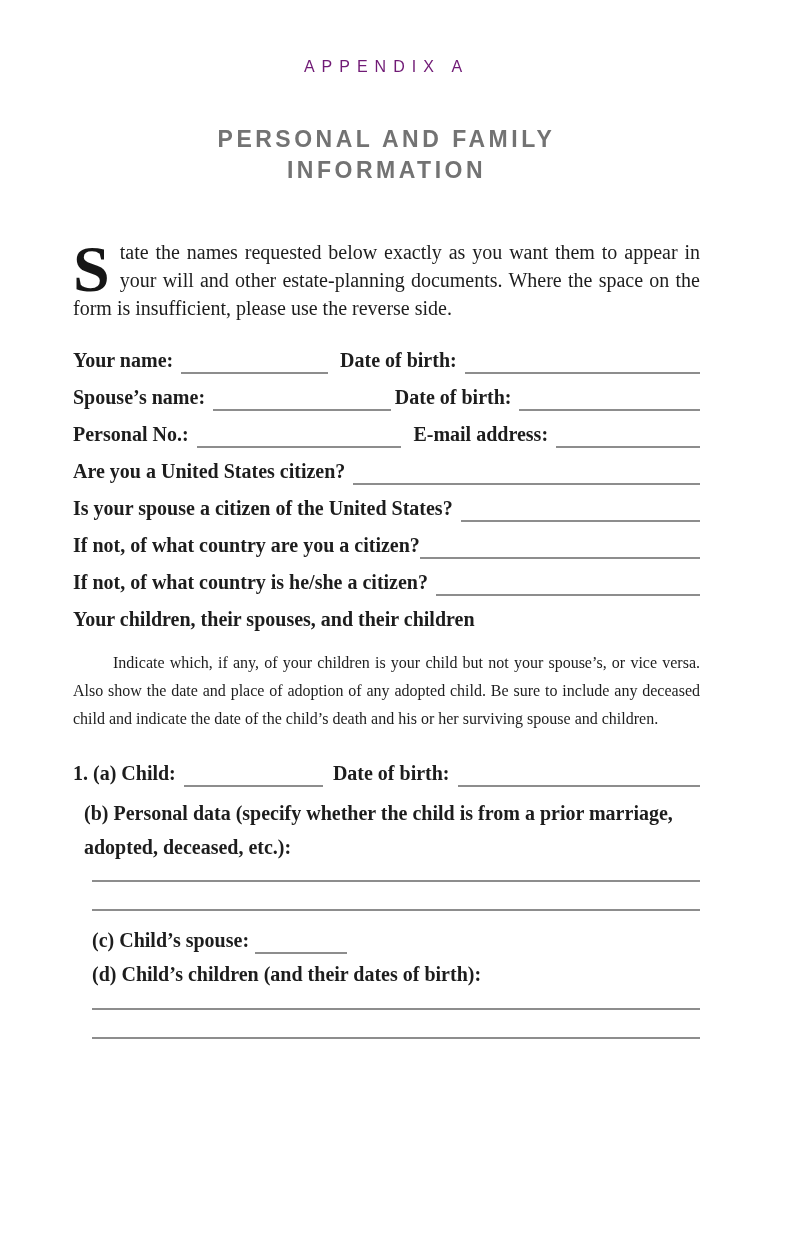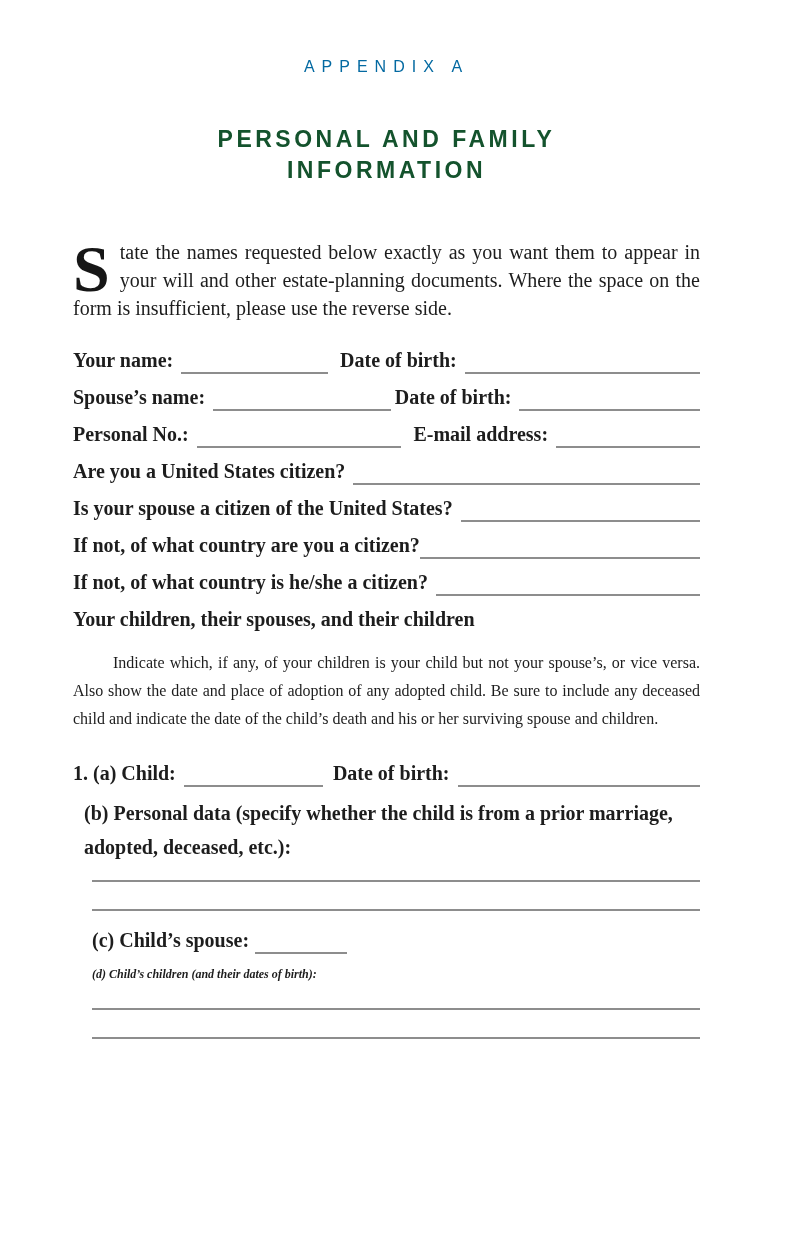--- a/index.html
+++ b/index.html
@@ -11,31 +11,31 @@
     overflow:hidden;
   }
   .content { padding:58px 100px 0 73px; }
 
   .appendix {
     text-align:center;
     font-family:"Liberation Sans","DejaVu Sans",sans-serif;
     font-weight:300;
     font-size:16px;
     letter-spacing:7px;
-    color:#0369a1;
+    color:#701a75;
   }
   .title {
     margin-top:48px;
     text-align:center;
     font-family:"Liberation Sans","DejaVu Sans",sans-serif;
     font-weight:bold;
     font-size:23px;
     letter-spacing:3.5px;
     line-height:31px;
-    color:#14532d;
+    color:#737373;
   }
 
   .intro {
     margin-top:52px;
     font-size:20px;
     line-height:28px;
     text-align:justify;
   }
   .dropcap {
     float:left;
@@ -111,23 +111,22 @@
   .short-blank {
     display:inline-block;
     width:92px;
     border-bottom:2px solid #8d8d8d;
     margin-left:6px;
   }
   .d-row {
     margin-left:19px;
     margin-top:8px;
     font-weight:bold;
-    font-size:12px;
-    line-height:24px;
-    font-style:italic;
+    font-size:20px;
+    line-height:24px;
   }
 </style>
 </head>
 <body>
 
 <div class="content">
 
   <div class="appendix">APPENDIX A</div>
 
   <div class="title">

